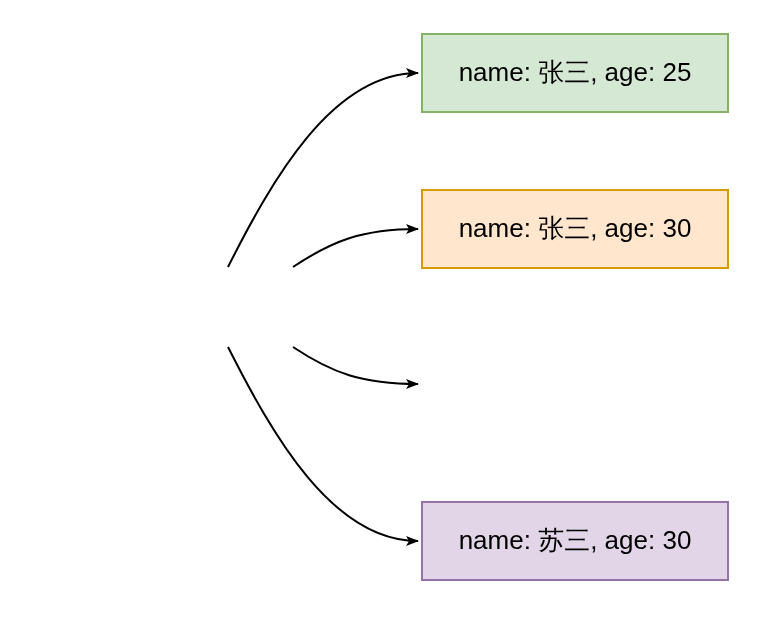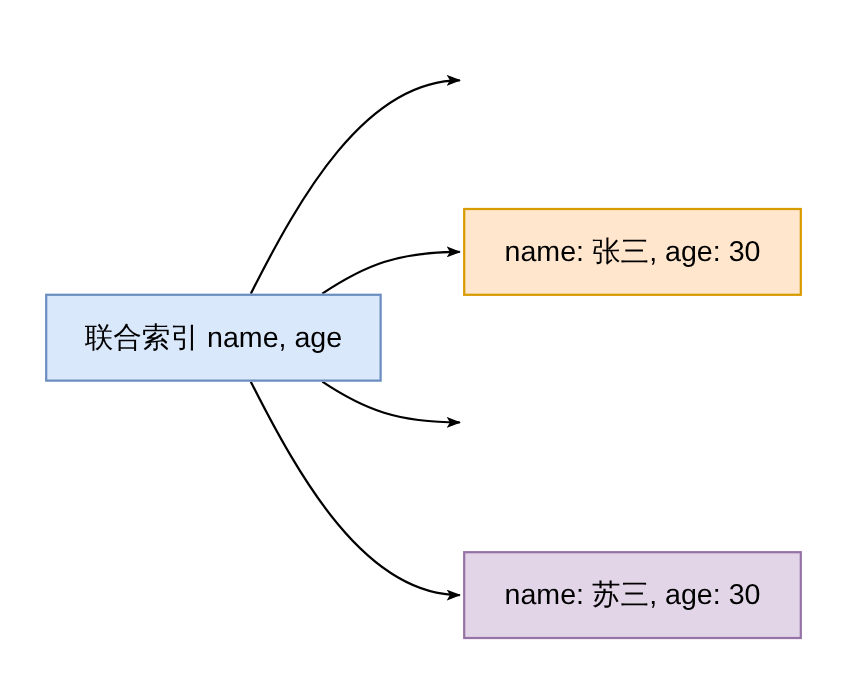--- a/index.html
+++ b/index.html
@@ -67,24 +67,24 @@
       <marker id="arrowhead" markerWidth="13" markerHeight="10" refX="12" refY="5" orient="auto" markerUnits="userSpaceOnUse">
         <path class="arrowhead-shape" d="M0,0 L13,5 L0,10 L3,5 Z" fill="#000000"></path>
       </marker>
     </defs>
     <path class="edge" d="M 228 267 C 272 180, 332 73, 418 73" marker-end="url(#arrowhead)" stroke="#000000"></path>
     <path class="edge" d="M 293 267 C 332 241, 362 229, 418 229" marker-end="url(#arrowhead)" stroke="#000000"></path>
     <path class="edge" d="M 293 347 C 332 373, 362 384, 418 384" marker-end="url(#arrowhead)" stroke="#000000"></path>
     <path class="edge" d="M 228 347 C 272 434, 332 541, 418 541" marker-end="url(#arrowhead)" stroke="#000000"></path>
   </svg>
 
-  <div class="node index-node" style="background: rgb(218, 232, 252); border-color: rgb(108, 142, 191); color: rgb(0, 0, 0);">
-    <span>联合索引 name, age</span>
+
+  <div class="node record record-0" style="background: rgb(213, 232, 212); border-color: rgb(130, 179, 102); color: rgb(0, 0, 0);">
+    <span>name: 张三, age: 25</span>
   </div>
-
 
   <div class="node record record-1" style="background: rgb(255, 230, 204); border-color: rgb(215, 155, 0); color: rgb(0, 0, 0);">
     <span>name: 张三, age: 30</span>
   </div>
 
 
   <div class="node record record-3" style="background: rgb(225, 213, 231); border-color: rgb(150, 115, 166); color: rgb(0, 0, 0);">
     <span>name: 苏三, age: 30</span>
   </div>
 

